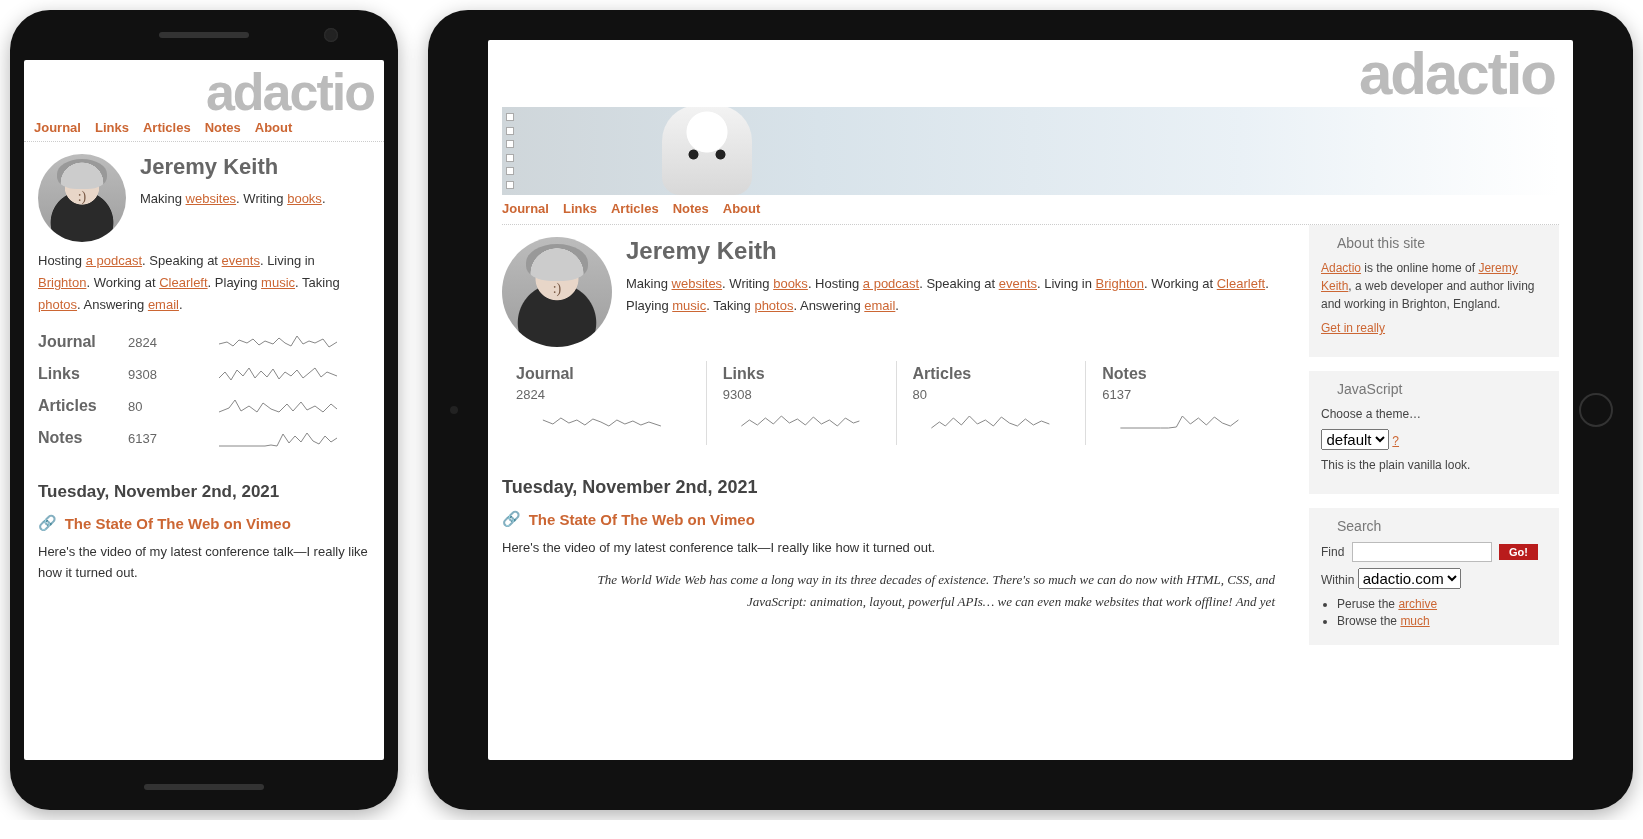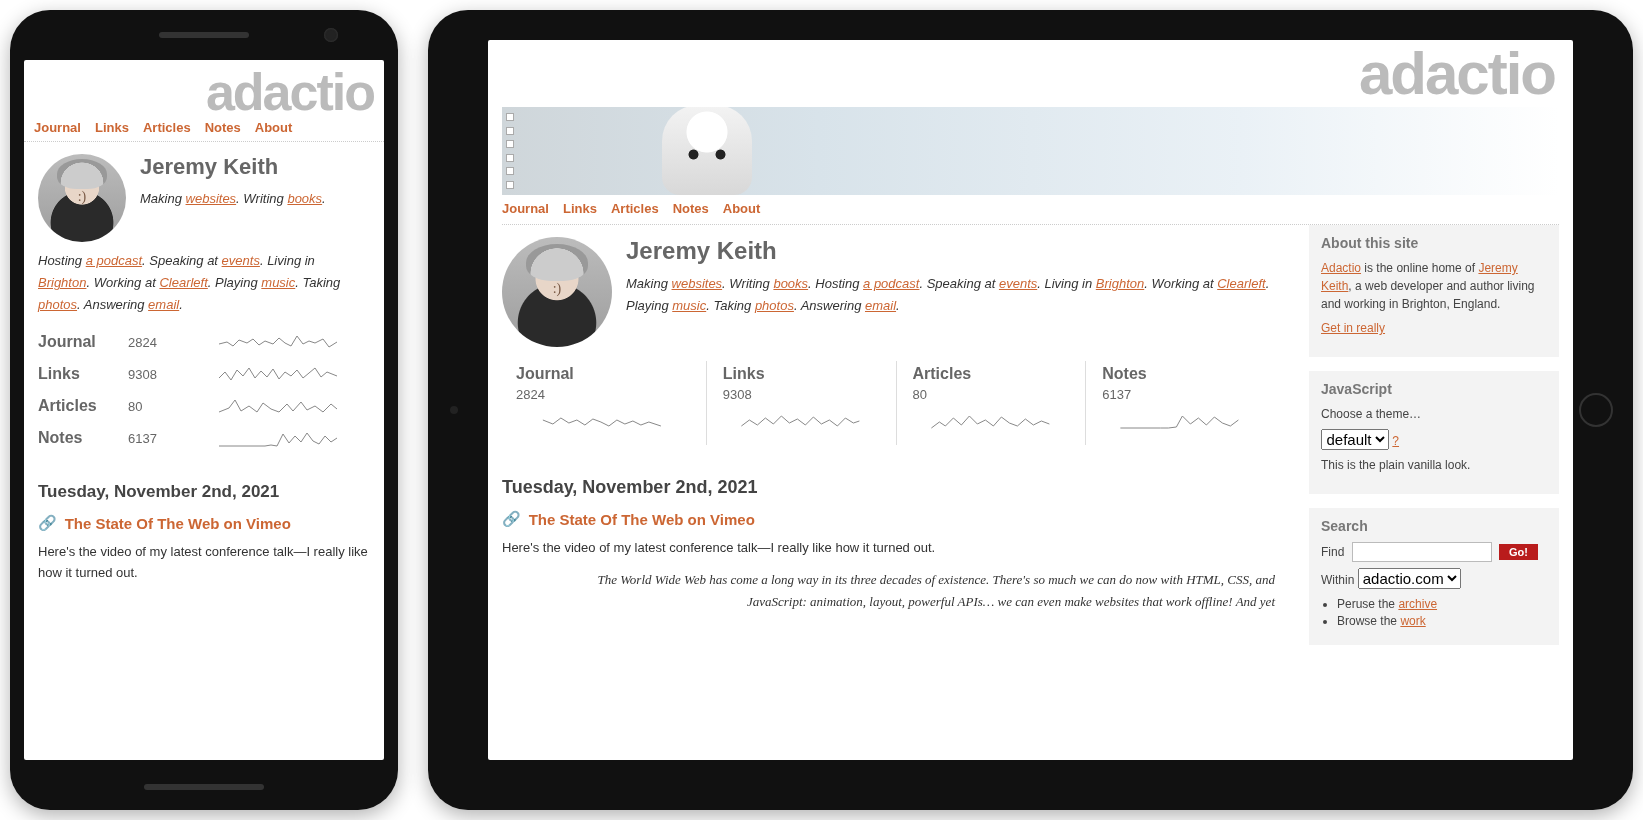--- a/index.html
+++ b/index.html
@@ -156,21 +156,21 @@
 
   h2.name {
     margin:0 0 8px;
     font-family:"Helvetica Neue",Arial,sans-serif;
     font-weight:700;
     color:#666;
   }
   .phone h2.name { font-size:22px; }
   .tablet h2.name { font-size:24px; }
 
-  .bio { line-height:1.7; color:#333;font-style:italic; }
+  .bio { line-height:1.7; color:#333; }
   .bio .seg::after { content:". "; }
 
   .stats { display:grid; padding: 6px 14px 10px; }
   .phone .stats { grid-template-columns: 90px 60px 1fr; row-gap:8px; align-items:center; }
   .tablet .stats { grid-template-columns: repeat(4,1fr); column-gap:0; }
   .tablet .stat {
     border-left:1px solid #ddd;
     padding:4px 16px 10px;
   }
   .tablet .stat:first-child { border-left:none; padding-left:0; }
@@ -217,23 +217,23 @@
   .tablet-main { flex:1; min-width:0; }
   .tablet-side { width:250px; flex-shrink:0; }
   .sidebox {
     background:#f3f3f3;
     padding:10px 12px 14px;
     margin-bottom:14px;
     font-size:12px;
     color:#444;
   }
   .sidebox h5 {
-    margin:0 0 8px;
+    margin:0 16px 8px;
     font-family:"Helvetica Neue",Arial,sans-serif;
-    color:#777; font-size:14px; font-weight:700;
+    color:#777; font-size:14px; font-weight:400;
   }
   .sidebox p { margin:6px 0; line-height:1.5; }
   .sidebox select { font-size:15px;text-align:center; }
   .go-btn {
     background:#b91c1c; color:#fff; border:none;
     border-radius:0; padding:2px 10px; font-size:11px;
     font-weight:bold; cursor:pointer;
   }
   .sidebox ul { margin:8px 0 0; padding-left:16px; }
   .sidebox li { margin:3px 0; }
@@ -434,20 +434,20 @@
             <button class="go-btn">Go!</button>
           </p>
           <p>
             <span>Within</span>
             <select>
               <option>adactio.com</option>
             </select>
           </p>
           <ul>
             <li><span>Peruse the </span><a>archive</a></li>
-            <li><span>Browse the </span><a>work</a></li>
+            <li><span>Browse the </span><a>much</a></li>
           </ul>
         </div>
 
       </div>
     </div>
   </div>
 </div>
 
 </body></html>

